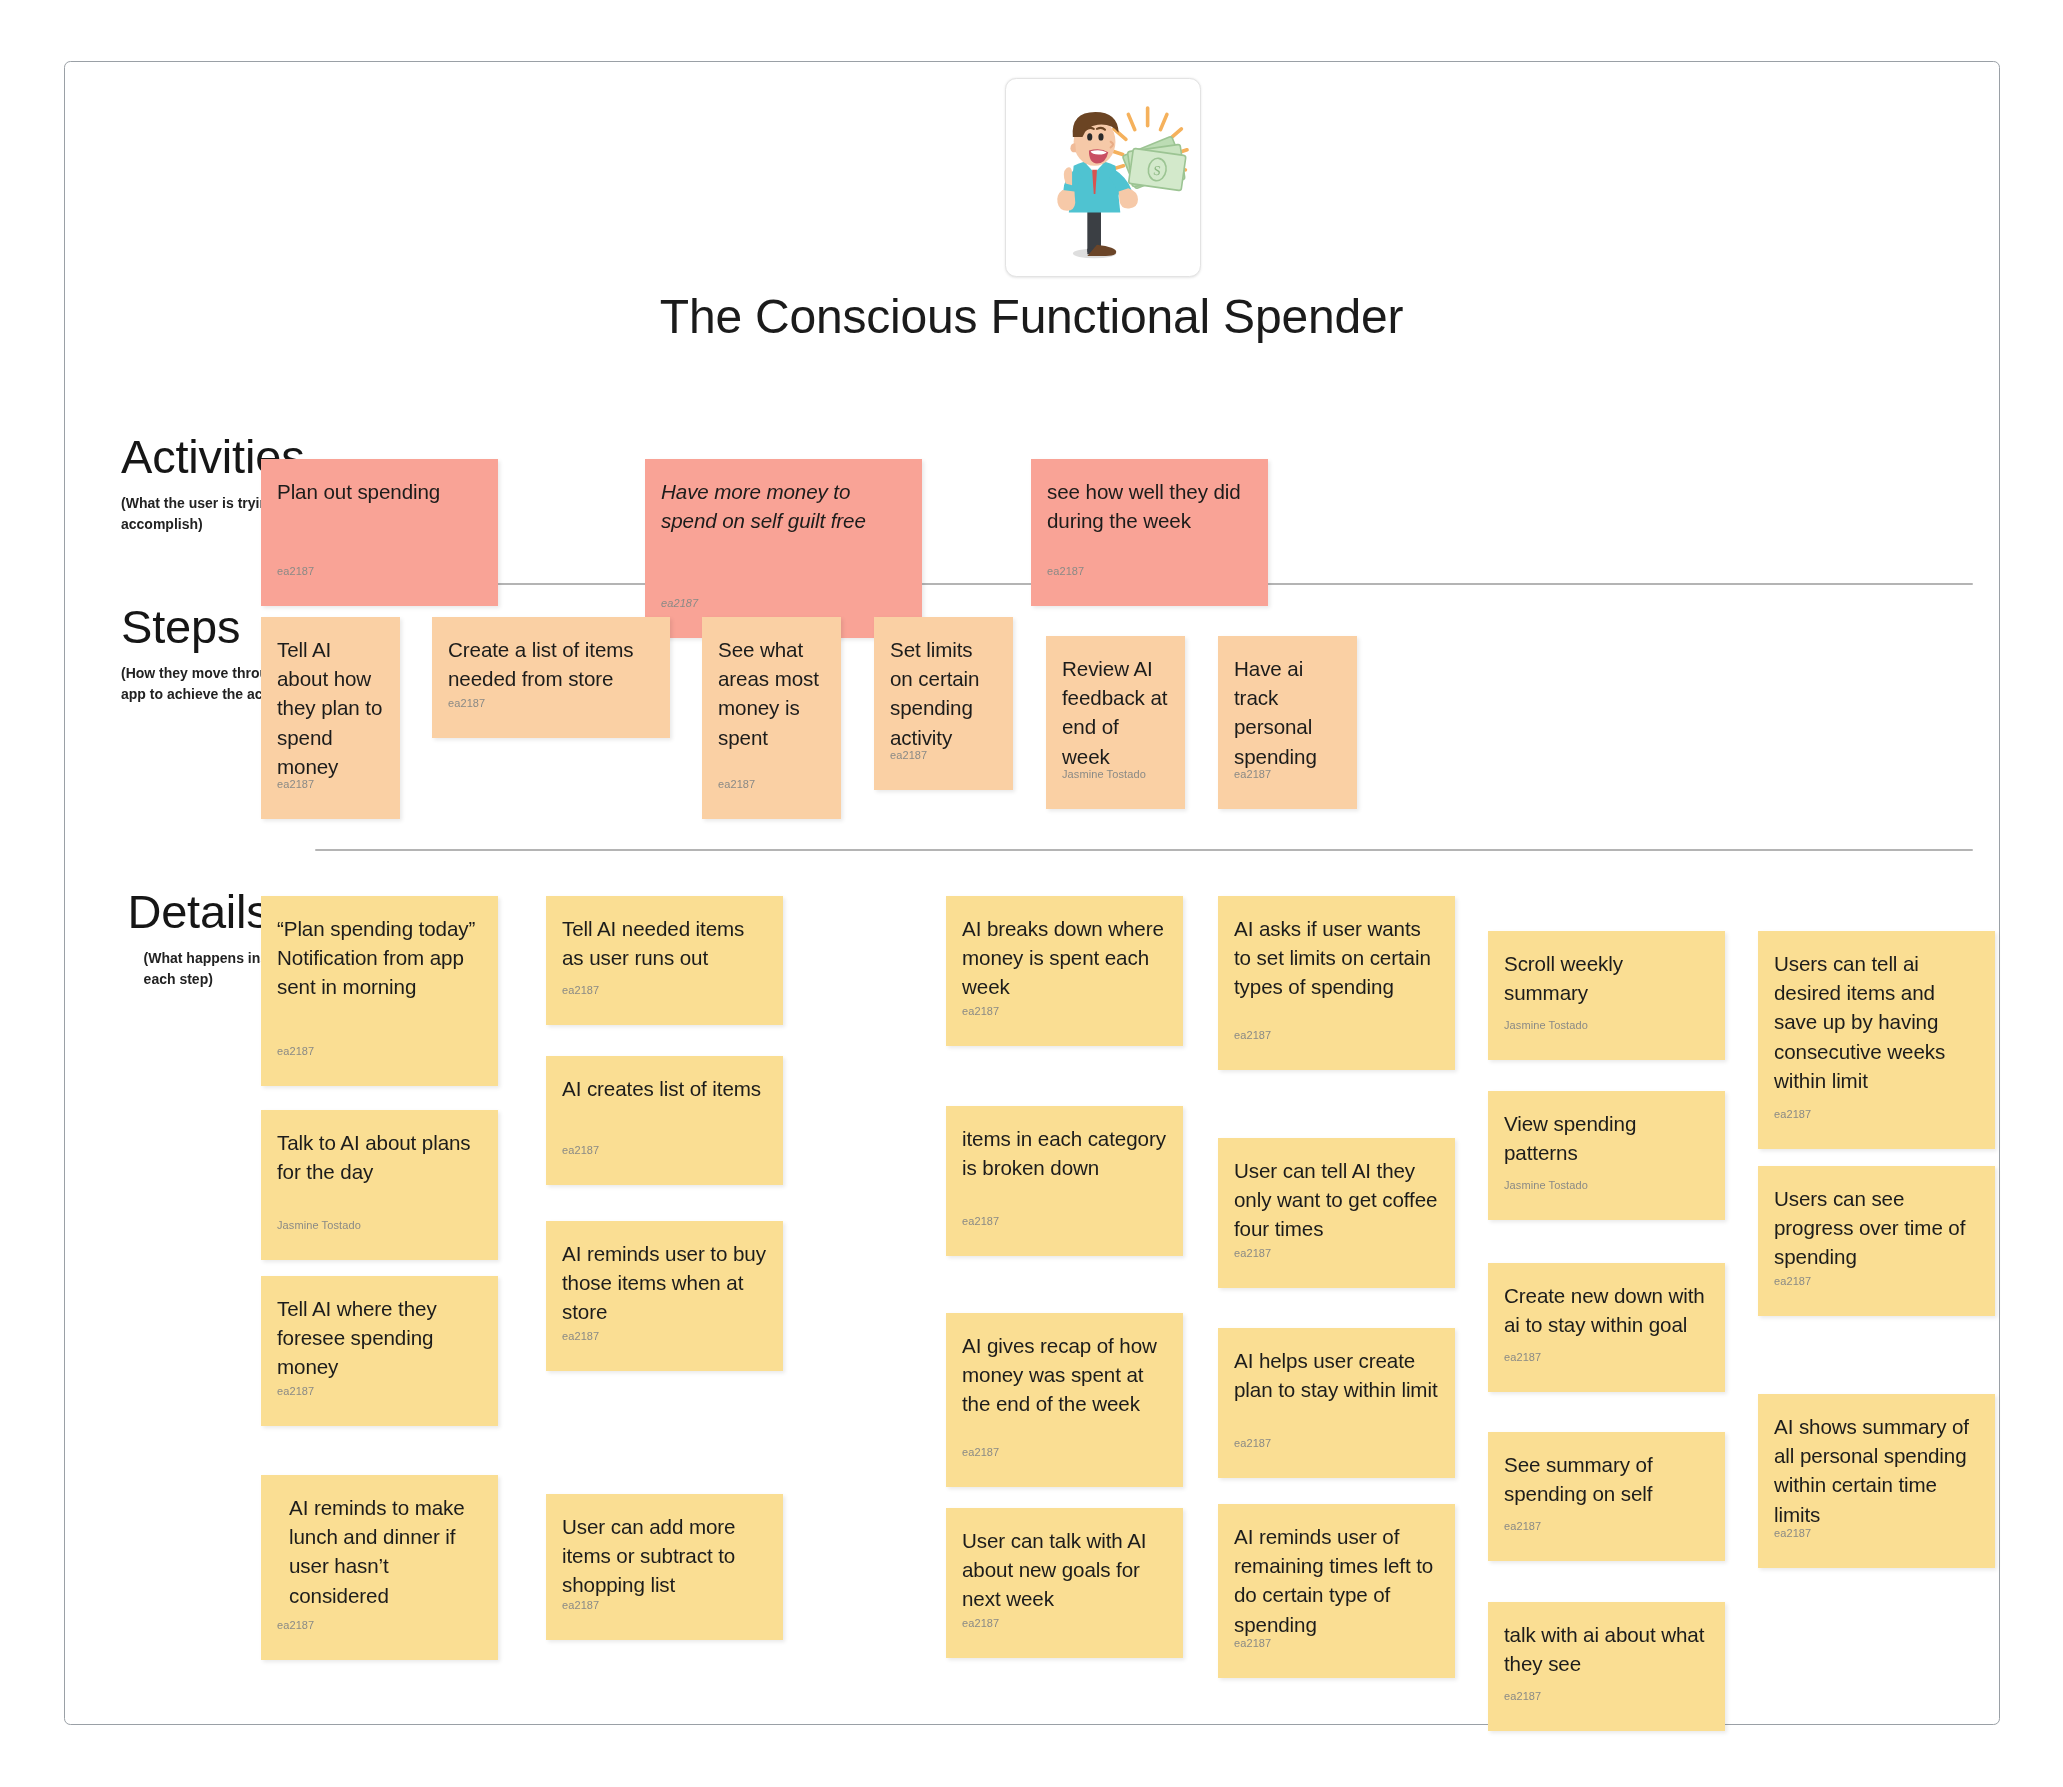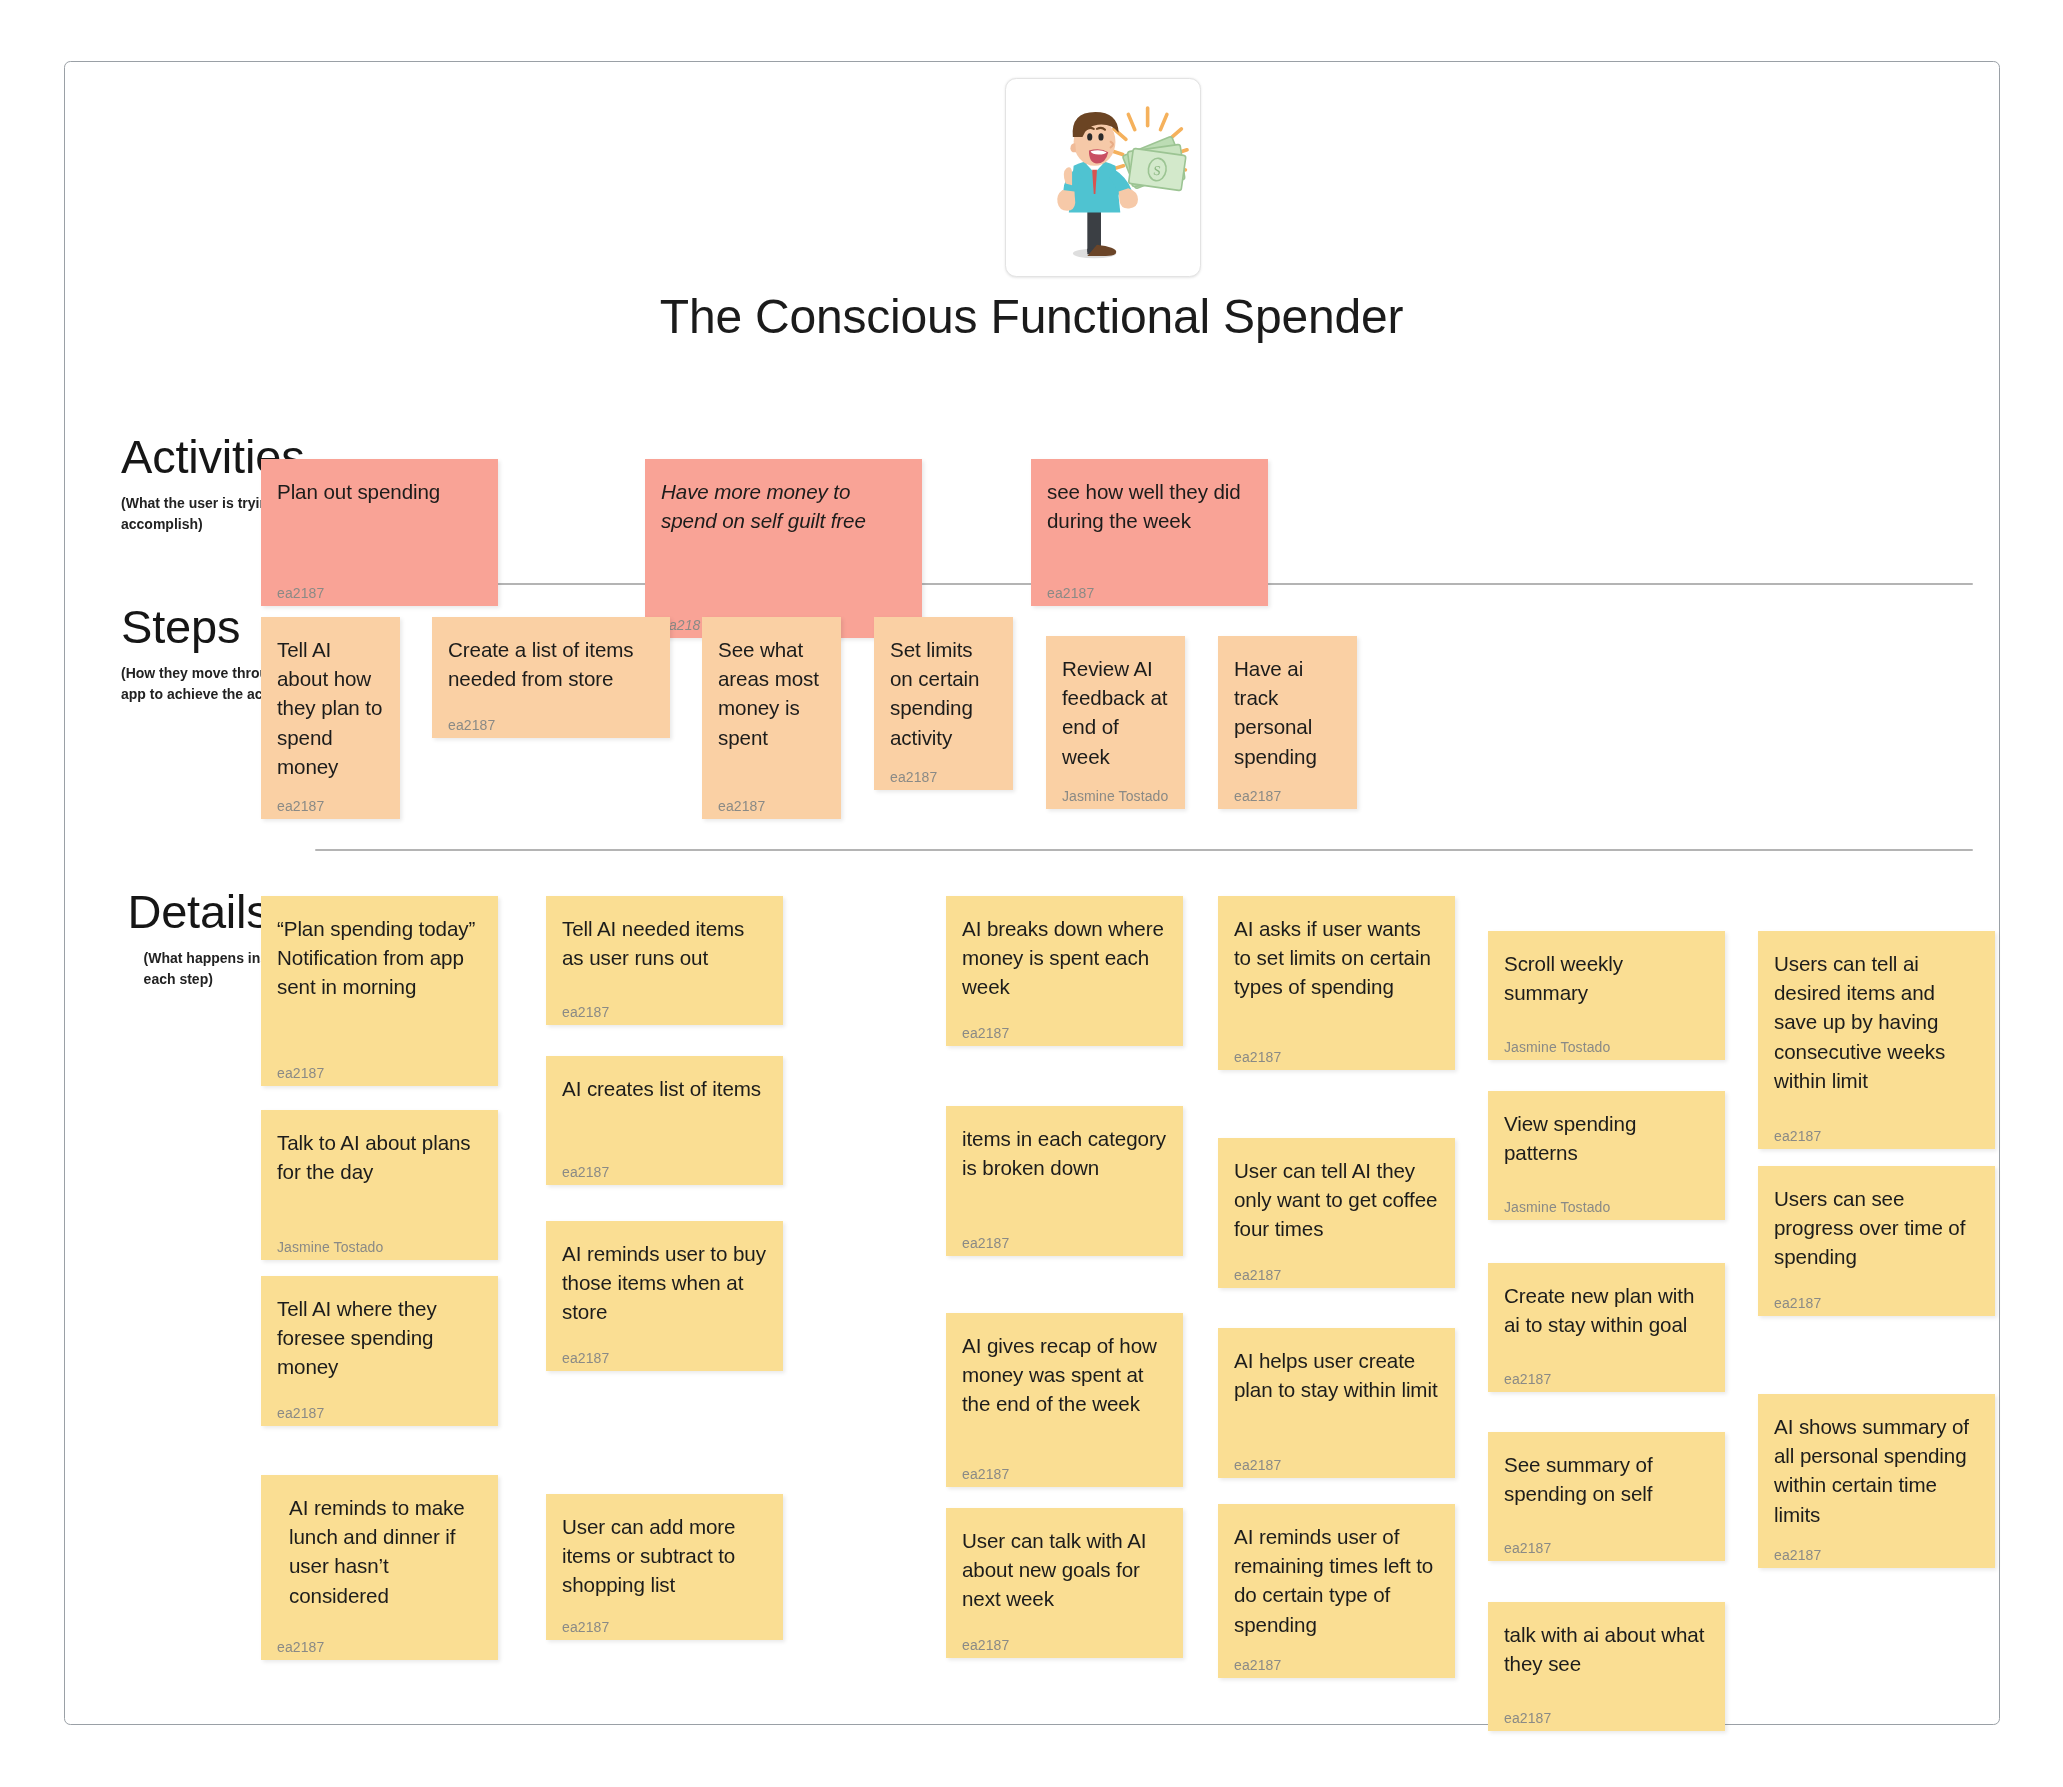--- a/index.html
+++ b/index.html
@@ -75,22 +75,22 @@
   .note .txt{
     font-size:20.6px;
     line-height:1.42;
     font-weight:400;
     color:#1c1c1b;
     letter-spacing:-0.1px;
     word-wrap:break-word;
   }
   .note .author{
     position:absolute;
-    left:16px; bottom:5px;
-    font-size:14px;
+    left:16px; bottom:29px;
+    font-size:11px;
     color:#8a8a86;
     font-weight:400;
     letter-spacing:0.1px;
     white-space:nowrap;
   }
   .note.pink{background:#f9a396;}
   .note.orange{background:#fad0a4;}
   .note.yellow{background:#fade93;}
 </style>
 </head>
@@ -290,21 +290,21 @@
       </div>
       <div class="note yellow" style="left: 1423px; top: 869px; width: 237px; height: 129px;">
         <div class="txt">Scroll weekly summary</div>
         <div class="author">Jasmine Tostado</div>
       </div>
       <div class="note yellow" style="left: 1423px; top: 1029px; width: 237px; height: 129px;">
         <div class="txt">View spending patterns</div>
         <div class="author">Jasmine Tostado</div>
       </div>
       <div class="note yellow" style="left: 1423px; top: 1201px; width: 237px; height: 129px;">
-        <div class="txt">Create new plan with ai to stay within goal</div>
+        <div class="txt">Create new down with ai to stay within goal</div>
         <div class="author">ea2187</div>
       </div>
       <div class="note yellow" style="left: 1423px; top: 1370px; width: 237px; height: 129px;">
         <div class="txt">See summary of spending on self</div>
         <div class="author">ea2187</div>
       </div>
       <div class="note yellow" style="left: 1423px; top: 1540px; width: 237px; height: 129px;">
         <div class="txt">talk with ai about what they see</div>
         <div class="author">ea2187</div>
       </div>

